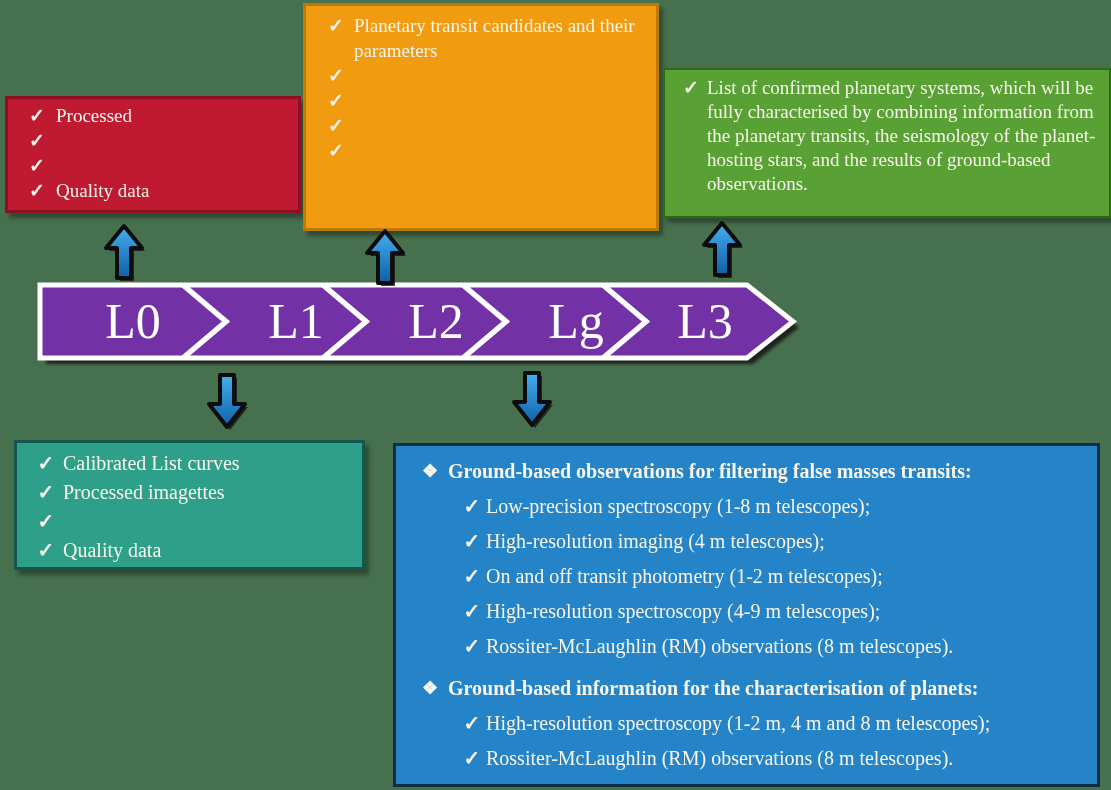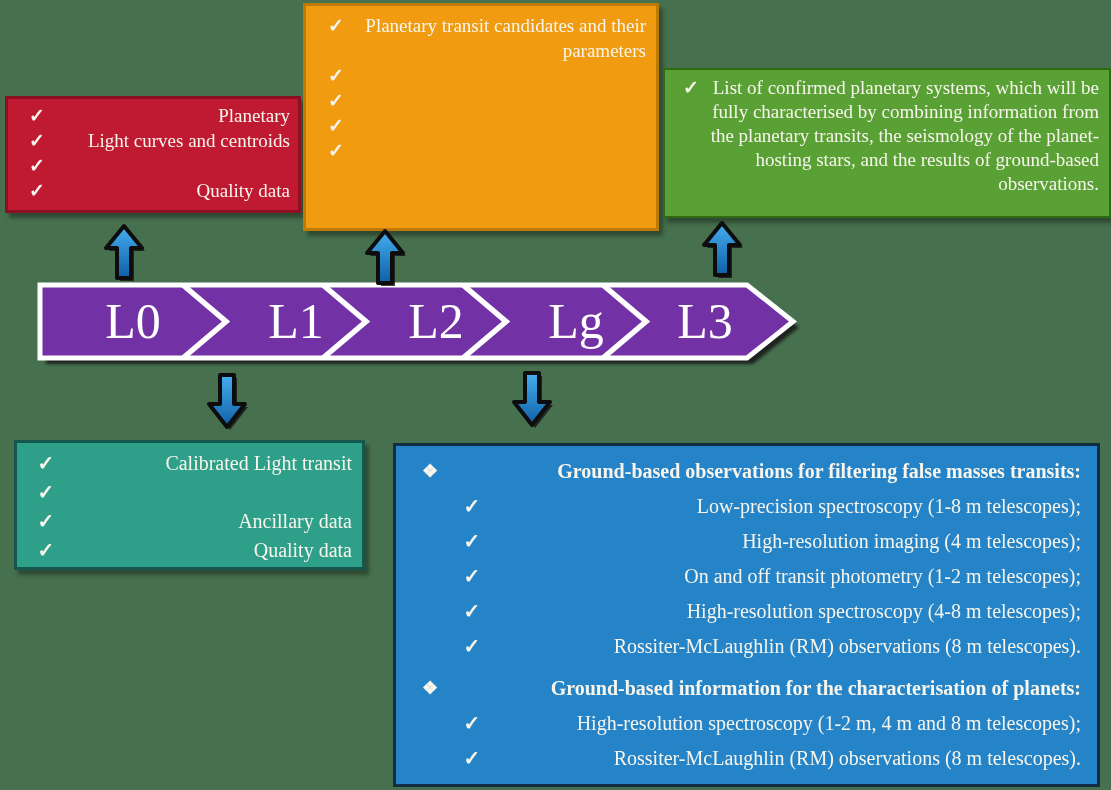--- a/index.html
+++ b/index.html
@@ -5,21 +5,21 @@
   html,body { margin:0; padding:0; }
   .canvas {
     position:relative; width:1111px; height:790px;
     background:#47714E; overflow:hidden;
     font-family:"Liberation Serif","DejaVu Serif",serif;
   }
   .box { position:absolute; color:#F8F5EC; box-sizing:border-box; }
   .shadowed { box-shadow:4px 5px 4px rgba(0,0,0,0.35); }
   .row { display:flex; align-items:flex-start; }
   .chk { flex:none; text-align:center; font-weight:bold; }
-  .txt { flex:1;text-align:right; }
+  .txt { flex:1; }
 
   
   .red {
     left:5px; top:96px; width:296px; height:117px;
     background:#C01A33; border:3px solid #8C1021;
     padding:4px 8px 4px 10px; font-size:19px; line-height:25px;
   }
   .red .chk { width:38px; }
 
   
@@ -61,25 +61,24 @@
   .abs-svg { position:absolute; display:block; }
 </style>
 </head>
 <body>
 
 <div class="canvas">
 
   <div class="box red shadowed">
     <div class="row">
       <span class="chk">✓</span>
-      <span class="txt">Planetary</span>
-    </div>
-    <div class="row">
-      <span class="chk">✓</span>
-      <span class="txt">Light curves and centroids</span>
+      <span class="txt">Processed</span>
+    </div>
+    <div class="row">
+      <span class="chk">✓</span>
     </div>
     <div class="row">
       <span class="chk">✓</span>
     </div>
     <div class="row">
       <span class="chk">✓</span>
       <span class="txt">Quality data</span>
     </div>
   </div>
 
@@ -105,28 +104,28 @@
   <div class="box green shadowed">
     <div class="row">
       <span class="chk">✓</span>
       <span class="txt">List of confirmed planetary systems, which will be fully characterised by combining information from the planetary transits, the seismology of the planet-hosting stars, and the results of ground-based observations.</span>
     </div>
   </div>
 
   <div class="box teal shadowed">
     <div class="row">
       <span class="chk">✓</span>
-      <span class="txt">Calibrated Light transit</span>
-    </div>
-    <div class="row">
-      <span class="chk">✓</span>
-    </div>
-    <div class="row">
-      <span class="chk">✓</span>
-      <span class="txt">Ancillary data</span>
+      <span class="txt">Calibrated List curves</span>
+    </div>
+    <div class="row">
+      <span class="chk">✓</span>
+      <span class="txt">Processed imagettes</span>
+    </div>
+    <div class="row">
+      <span class="chk">✓</span>
     </div>
     <div class="row">
       <span class="chk">✓</span>
       <span class="txt">Quality data</span>
     </div>
   </div>
 
   <div class="box blue">
     <div class="section1">
       <div class="row hdr">
@@ -140,21 +139,21 @@
       <div class="row sub">
         <span class="chk">✓</span>
         <span class="txt">High-resolution imaging (4 m telescopes);</span>
       </div>
       <div class="row sub">
         <span class="chk">✓</span>
         <span class="txt">On and off transit photometry (1-2 m telescopes);</span>
       </div>
       <div class="row sub">
         <span class="chk">✓</span>
-        <span class="txt">High-resolution spectroscopy (4-8 m telescopes);</span>
+        <span class="txt">High-resolution spectroscopy (4-9 m telescopes);</span>
       </div>
       <div class="row sub">
         <span class="chk">✓</span>
         <span class="txt">Rossiter-McLaughlin (RM) observations (8 m telescopes).</span>
       </div>
     </div>
     <div class="section2">
       <div class="row hdr">
         <span class="chk">❖</span>
         <span class="txt">Ground-based information for the characterisation of planets:</span>

